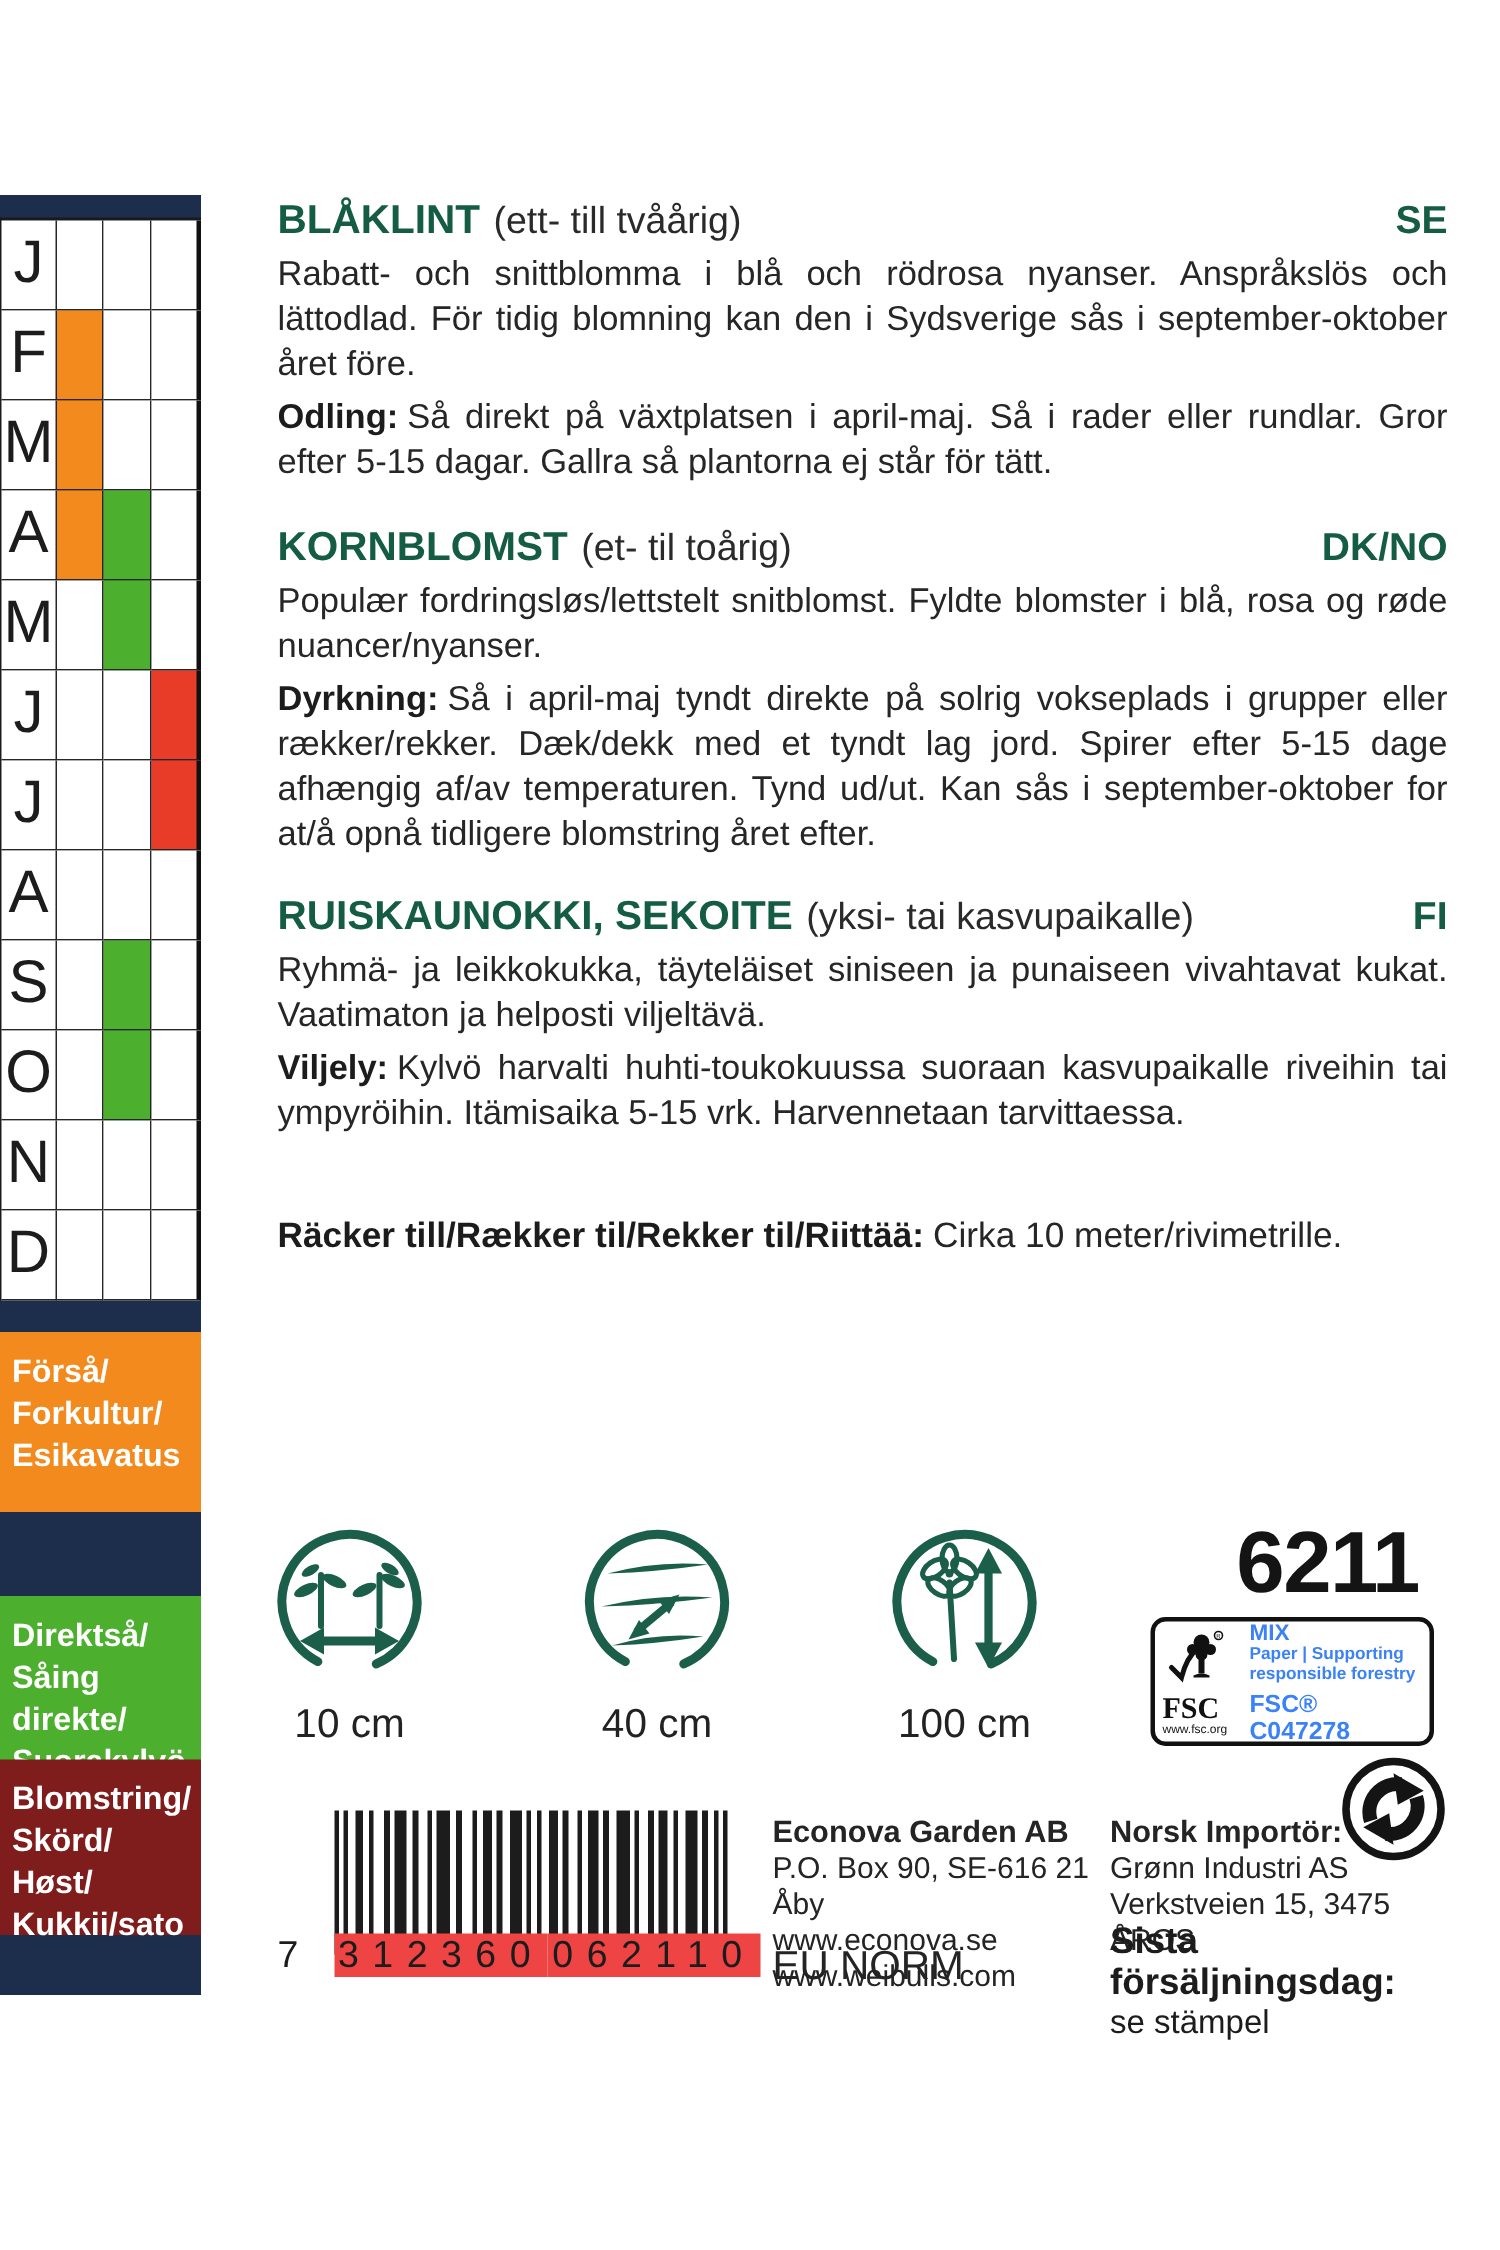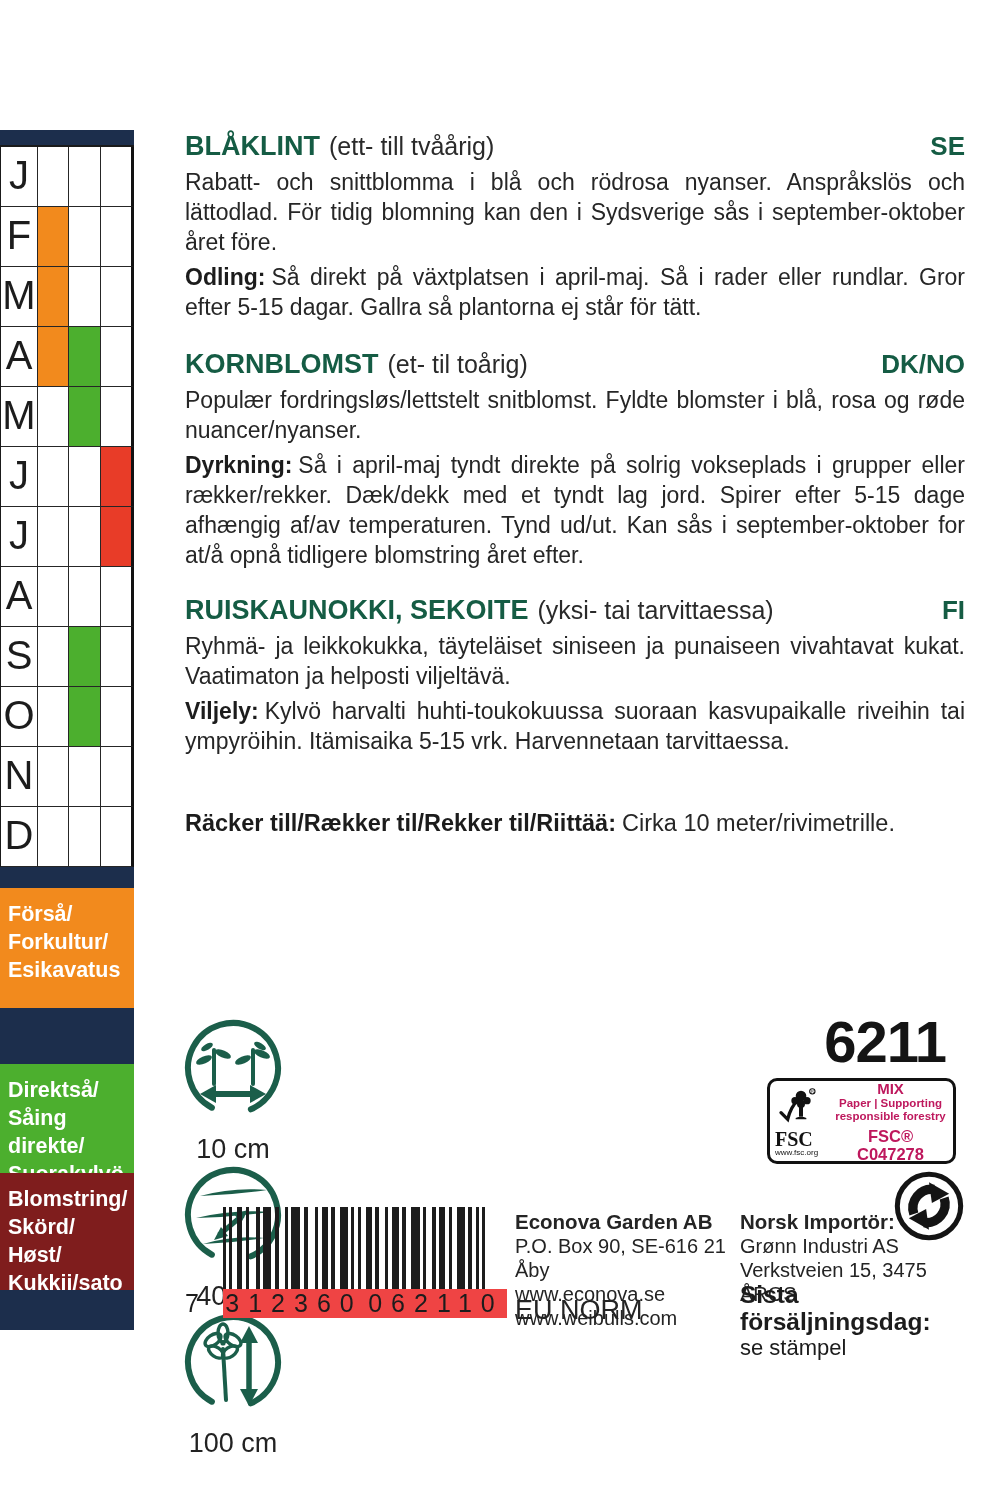--- a/index.html
+++ b/index.html
@@ -33,34 +33,34 @@
   .sec-title{font-weight:bold;font-size:27px;color:#155c44;}
   .sec-sub{margin-left:9px;font-size:25px;color:#2a2a2a;}
   .sec-lang{margin-left:auto;font-weight:bold;font-size:26px;color:#155c44;}
   .sec-body{margin:5px 0 0 0;font-size:23px;line-height:30px;text-align:justify;color:#262626;}
   .cult-label{font-weight:bold;color:#1c1c1c;margin-right:6px;}
 
   #coverage{position:absolute;left:185px;top:810px;width:780px;font-size:23.5px;color:#262626;}
   #coverage b{color:#1c1c1c;margin-right:6px;}
 
   
-  #icons-row{position:absolute;left:168px;top:1018px;width:540px;display:flex;justify-content:space-between;flex-direction:column;}
+  #icons-row{position:absolute;left:168px;top:1018px;width:540px;display:flex;justify-content:space-between;}
   .icon-item{width:130px;display:flex;flex-direction:column;align-items:center;}
   .icon-item svg{width:100px;height:100px;}
   .icon-label{margin-top:16px;font-size:27px;color:#222;}
 
   
   #article{position:absolute;left:750px;top:1008px;width:196px;text-align:right;
            font-size:58px;font-weight:bold;color:#141414;letter-spacing:-1px;}
   #fsc-box{position:absolute;left:767px;top:1078px;width:189px;height:86px;border:3px solid #111;
            border-radius:10px;background:#fff;display:flex;align-items:center;box-sizing:border-box;padding:3px 5px;}
   .fsc-left{width:58px;color:#111;}
   .fsc-acronym{font-family:"Liberation Serif",serif;font-weight:bold;font-size:20px;line-height:18px;}
   .fsc-url{font-size:8px;line-height:9px;}
-  .fsc-right{flex:1;text-align:center;color:#be185d;}
+  .fsc-right{flex:1;color:#3b82f6;}
   .fsc-mix{font-weight:bold;font-size:15px;line-height:17px;}
   .fsc-line{font-weight:bold;font-size:11.5px;line-height:13px;}
   .fsc-lic{font-weight:bold;font-size:16.5px;line-height:18px;margin-top:4px;}
 
   
   #barcode{position:absolute;left:185px;top:1207px;width:322px;}
   #bars{height:96px;margin-left:38px;display:flex;align-items:flex-start;}
   .bar{background:#1c1c1c;}
   .bc-digits{display:flex;margin-top:-14px;font-size:25px;color:#1c1c1c;}
   .bc-first{width:38px;}
@@ -186,21 +186,21 @@
       <span class="sec-sub">(et- til toårig)</span>
       <span class="sec-lang">DK/NO</span>
     </div>
     <p class="sec-body">Populær fordringsløs/lettstelt snitblomst. Fyldte blomster i blå, rosa og røde nuancer/nyanser.</p>
     <p class="sec-body"><span class="cult-label">Dyrkning:</span><span>Så i april-maj tyndt direkte på solrig vokseplads i grupper eller rækker/rekker. Dæk/dekk med et tyndt lag jord. Spirer efter 5-15 dage afhængig af/av temperaturen. Tynd ud/ut. Kan sås i september-oktober for at/å opnå tidligere blomstring året efter.</span></p>
   </div>
 
   <div class="section" id="sec-fi">
     <div class="sec-head">
       <span class="sec-title">RUISKAUNOKKI, SEKOITE</span>
-      <span class="sec-sub">(yksi- tai tarvittaessa)</span>
+      <span class="sec-sub">(yksi- tai kasvupaikalle)</span>
       <span class="sec-lang">FI</span>
     </div>
     <p class="sec-body">Ryhmä- ja leikkokukka, täyteläiset siniseen ja punaiseen vivahtavat kukat. Vaatimaton ja helposti viljeltävä.</p>
     <p class="sec-body"><span class="cult-label">Viljely:</span><span>Kylvö harvalti huhti-toukokuussa suoraan kasvupaikalle riveihin tai ympyröihin. Itämisaika 5-15 vrk. Harvennetaan tarvittaessa.</span></p>
   </div>
 
   <div id="coverage">
     <b>Räcker till/Rækker til/Rekker til/Riittää:</b><span>Cirka 10 meter/rivimetrille.</span>
   </div>
 

